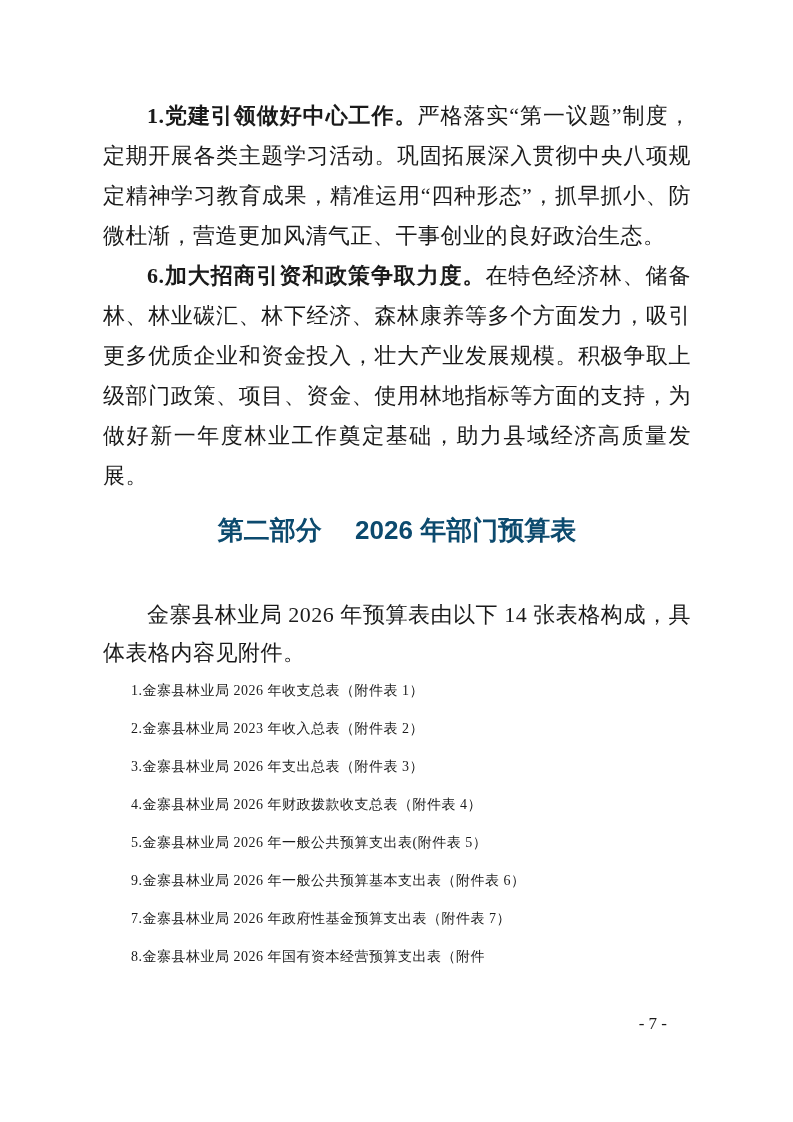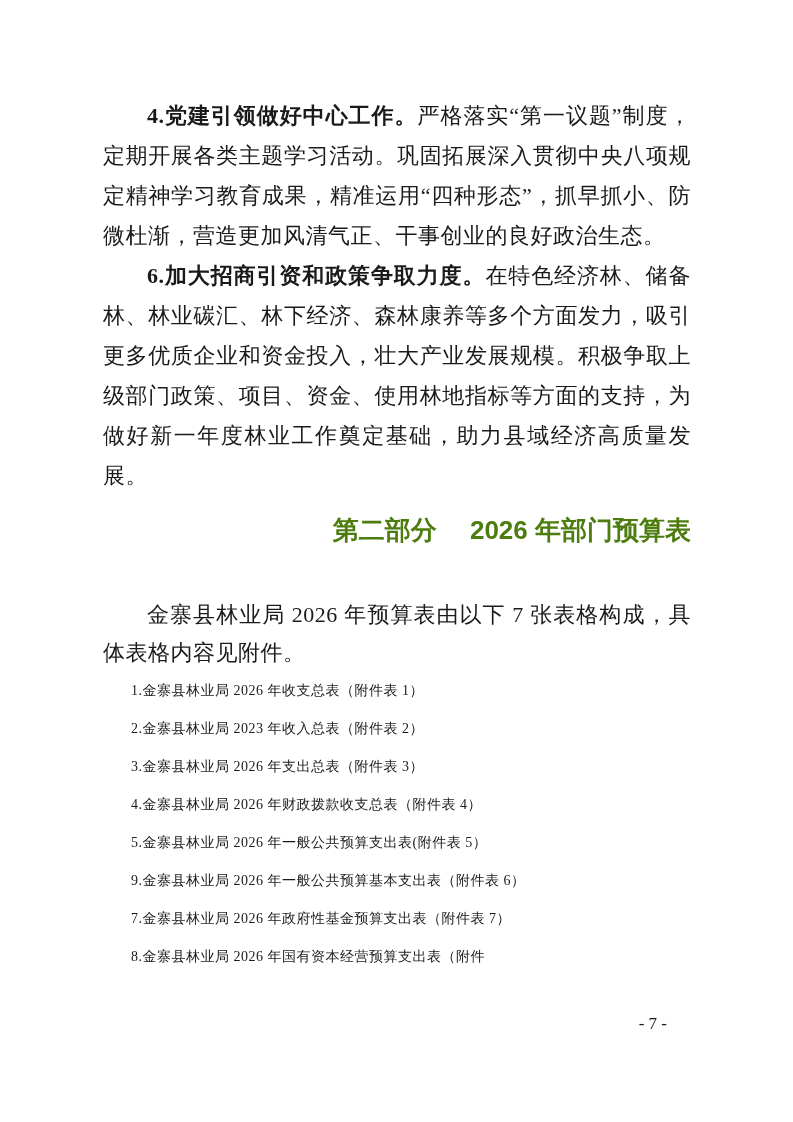--- a/index.html
+++ b/index.html
@@ -32,22 +32,22 @@
   }
   p.para .lead {
     font-weight: bold;
   }
   h1.section-title {
     margin: 14px 0 0 0;
     font-family: "Liberation Sans", "DejaVu Sans", sans-serif;
     font-weight: bold;
     font-size: 26px;
     line-height: 40px;
-    text-align: right;
-    color: #4d7c0f;
+    text-align: center;
+    color: #0c4a6e;
     white-space: pre;
   }
   p.intro {
     margin: 46px 0 0 0;
     font-size: 22px;
     line-height: 38px;
     text-align: justify;
     text-indent: 2em;
     letter-spacing: 0.5px;
   }
@@ -71,27 +71,27 @@
     color: #1a1a1a;
     font-family: "Liberation Serif", "DejaVu Serif", serif;
   }
 </style>
 </head>
 <body>
 
 <div class="page">
   <div class="content">
 
-    <p class="para"><span class="lead">4.党建引领做好中心工作。</span><span>严格落实“第一议题”制度，定期开展各类主题学习活动。巩固拓展深入贯彻中央八项规定精神学习教育成果，精准运用“四种形态”，抓早抓小、防微杜渐，营造更加风清气正、干事创业的良好政治生态。</span></p>
+    <p class="para"><span class="lead">1.党建引领做好中心工作。</span><span>严格落实“第一议题”制度，定期开展各类主题学习活动。巩固拓展深入贯彻中央八项规定精神学习教育成果，精准运用“四种形态”，抓早抓小、防微杜渐，营造更加风清气正、干事创业的良好政治生态。</span></p>
 
     <p class="para"><span class="lead">6.加大招商引资和政策争取力度。</span><span>在特色经济林、储备林、林业碳汇、林下经济、森林康养等多个方面发力，吸引更多优质企业和资金投入，壮大产业发展规模。积极争取上级部门政策、项目、资金、使用林地指标等方面的支持，为做好新一年度林业工作奠定基础，助力县域经济高质量发展。</span></p>
 
     <h1 class="section-title">第二部分　 2026 年部门预算表</h1>
 
-    <p class="intro">金寨县林业局 2026 年预算表由以下 7 张表格构成，具体表格内容见附件。</p>
+    <p class="intro">金寨县林业局 2026 年预算表由以下 14 张表格构成，具体表格内容见附件。</p>
 
     <div class="list">
       <p class="list-item">1.金寨县林业局 2026 年收支总表（附件表 1）</p>
       <p class="list-item">2.金寨县林业局 2023 年收入总表（附件表 2）</p>
       <p class="list-item">3.金寨县林业局 2026 年支出总表（附件表 3）</p>
       <p class="list-item">4.金寨县林业局 2026 年财政拨款收支总表（附件表 4）</p>
       <p class="list-item">5.金寨县林业局 2026 年一般公共预算支出表(附件表 5）</p>
       <p class="list-item">9.金寨县林业局 2026 年一般公共预算基本支出表（附件表 6）</p>
       <p class="list-item">7.金寨县林业局 2026 年政府性基金预算支出表（附件表 7）</p>
       <p class="list-item">8.金寨县林业局 2026 年国有资本经营预算支出表（附件</p>

